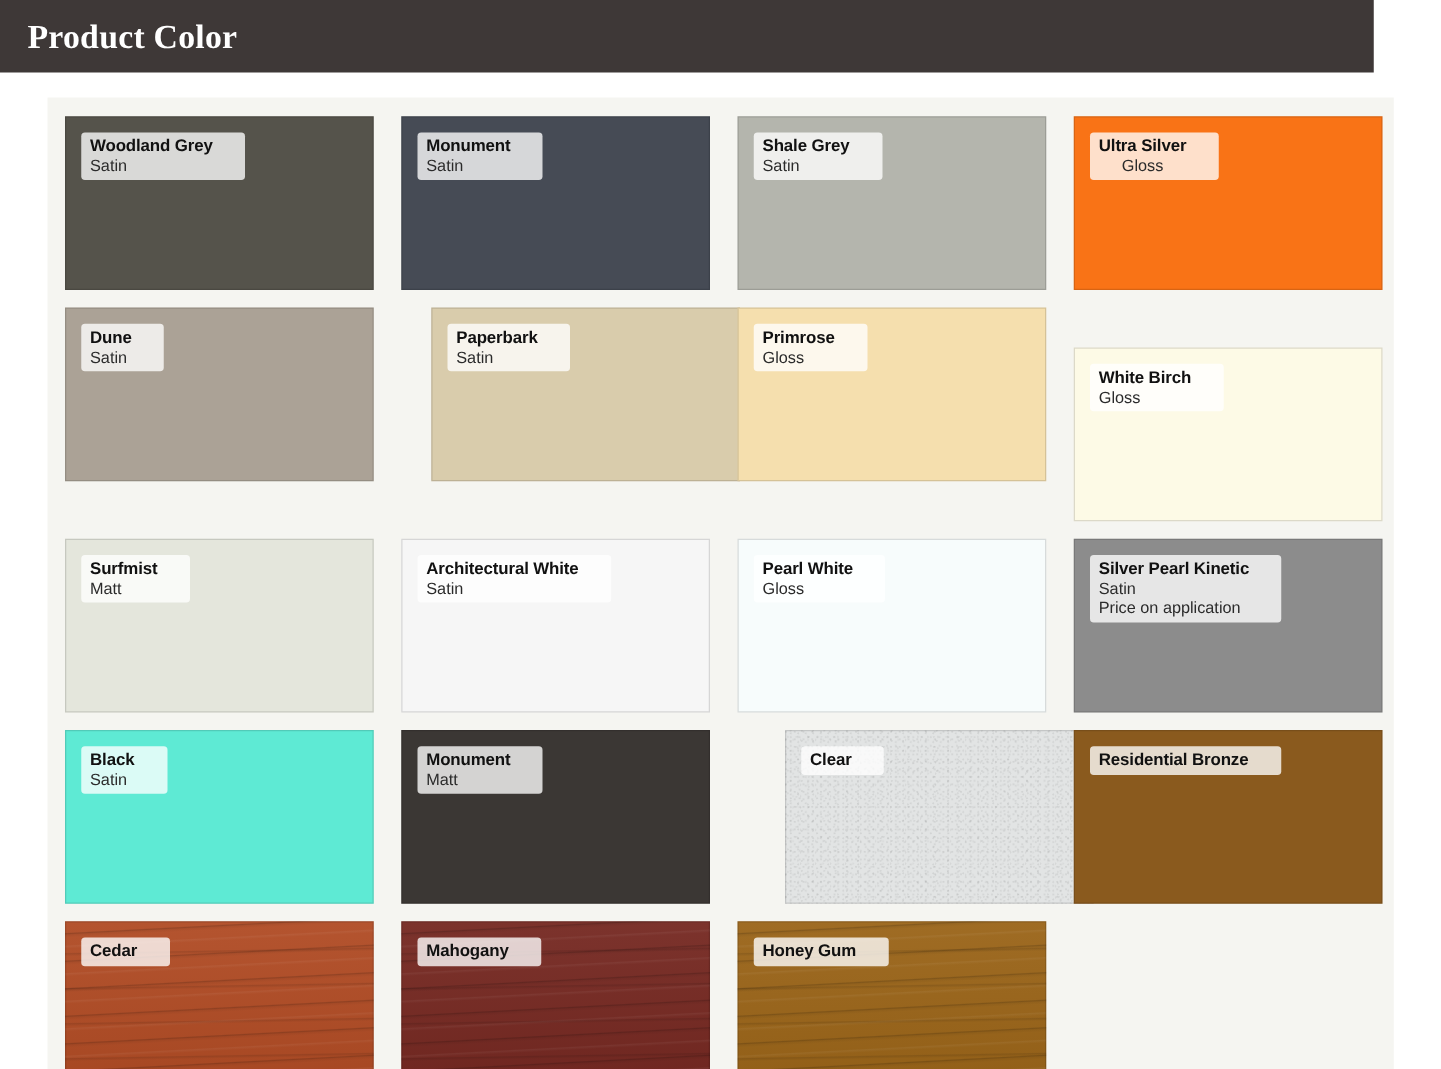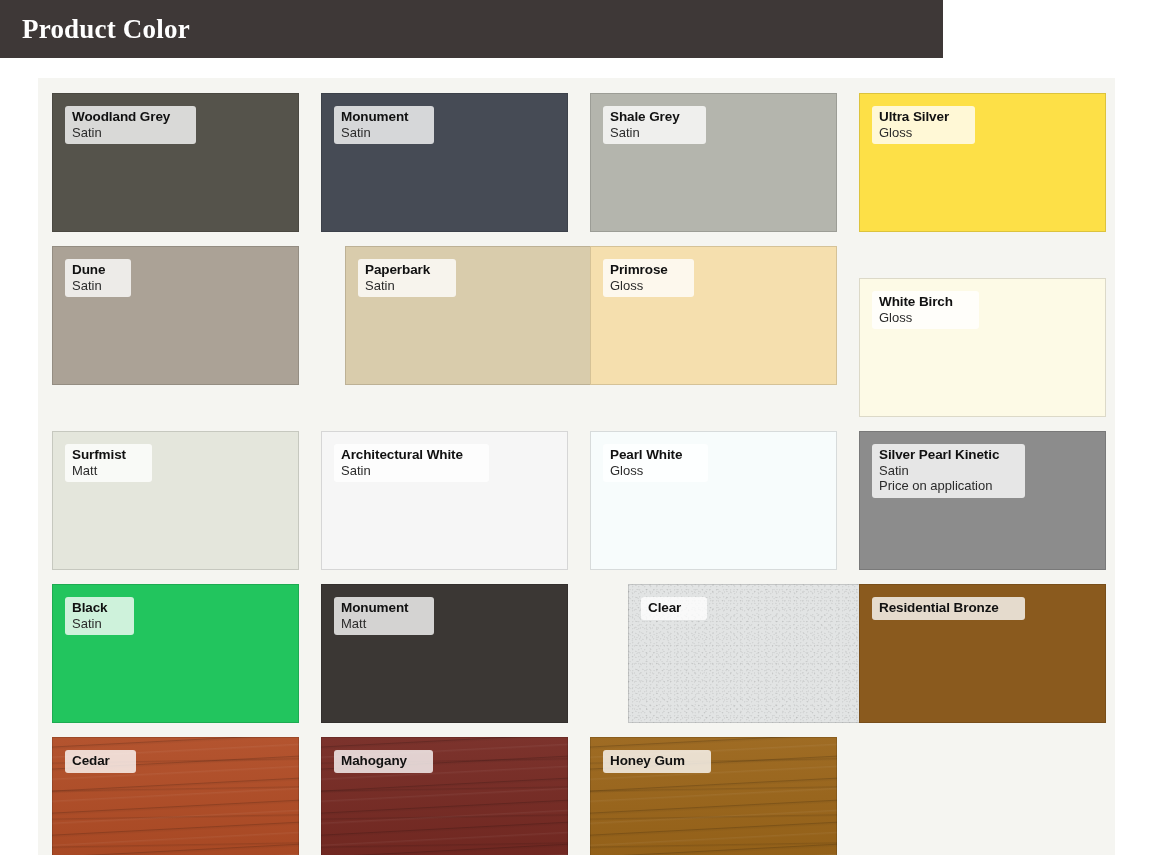--- a/index.html
+++ b/index.html
@@ -11,21 +11,21 @@
   body {
     width: 1153px;
     height: 855px;
     overflow: hidden;
     font-family: "Liberation Sans", sans-serif;
     -webkit-font-smoothing: antialiased;
   }
 
   
   .header-bar {
-    width: 943px;
+    width: 1099px;
     height: 58px;
     background: #3E3837;
     display: flex;
     align-items: center;
     box-sizing: border-box;
     padding-left: 22px;
   }
   .header-title {
     color: #FFFFFF;
     font-family: "Liberation Serif", serif;
@@ -162,21 +162,21 @@
       </div>
       <div class="swatch-cell">
         <div class="swatch bordered" style="background-color: rgb(180, 181, 173);">
           <div class="swatch-label">
             <span class="swatch-name">Shale Grey</span>
             <span class="swatch-finish">Satin</span>
           </div>
         </div>
       </div>
       <div class="swatch-cell">
-        <div class="swatch bordered" style="background-color: #fde047;">
+        <div class="swatch bordered" style="background-color: #f97316; text-align: center;">
           <div class="swatch-label">
             <span class="swatch-name">Ultra Silver</span>
             <span class="swatch-finish">Gloss</span>
           </div>
         </div>
       </div>
     </div>
     <div class="swatch-row">
       <div class="swatch-cell">
         <div class="swatch bordered" style="background-color: rgb(171, 162, 150);">
@@ -241,21 +241,21 @@
           <div class="swatch-label">
             <span class="swatch-name">Silver Pearl Kinetic</span>
             <span class="swatch-finish">Satin</span>
             <span class="swatch-note">Price on application</span>
           </div>
         </div>
       </div>
     </div>
     <div class="swatch-row">
       <div class="swatch-cell">
-        <div class="swatch bordered" style="background-color: #22c55e;">
+        <div class="swatch bordered" style="background-color: #5eead4;">
           <div class="swatch-label">
             <span class="swatch-name">Black</span>
             <span class="swatch-finish">Satin</span>
           </div>
         </div>
       </div>
       <div class="swatch-cell">
         <div class="swatch bordered" style="background-color: rgb(59, 55, 52);">
           <div class="swatch-label">
             <span class="swatch-name">Monument</span>

